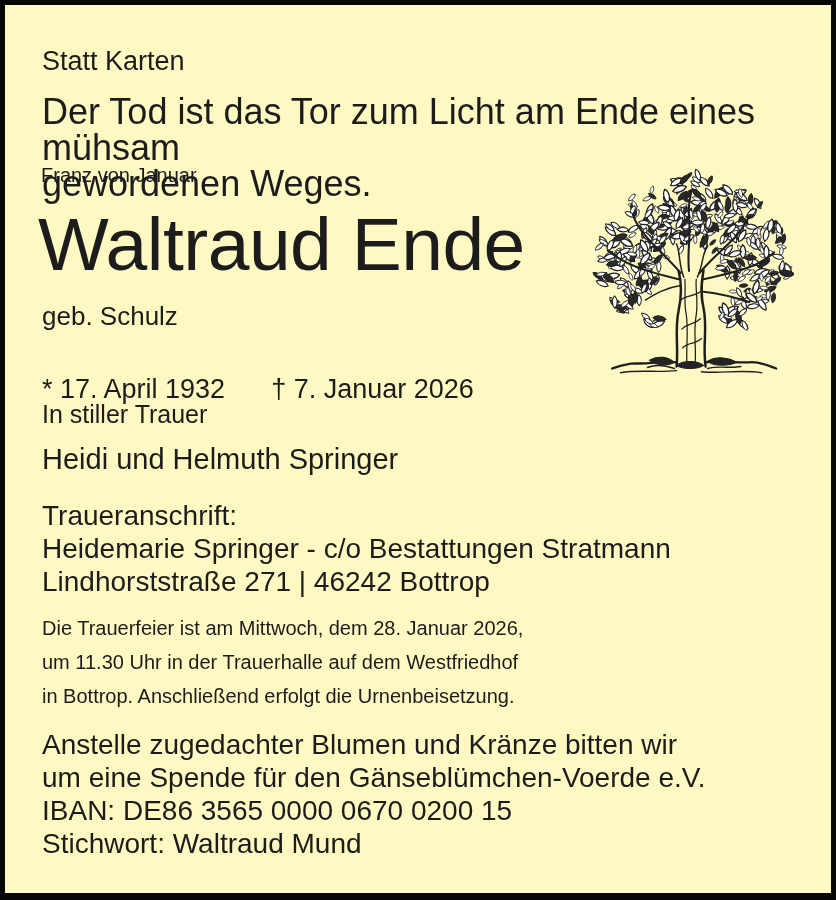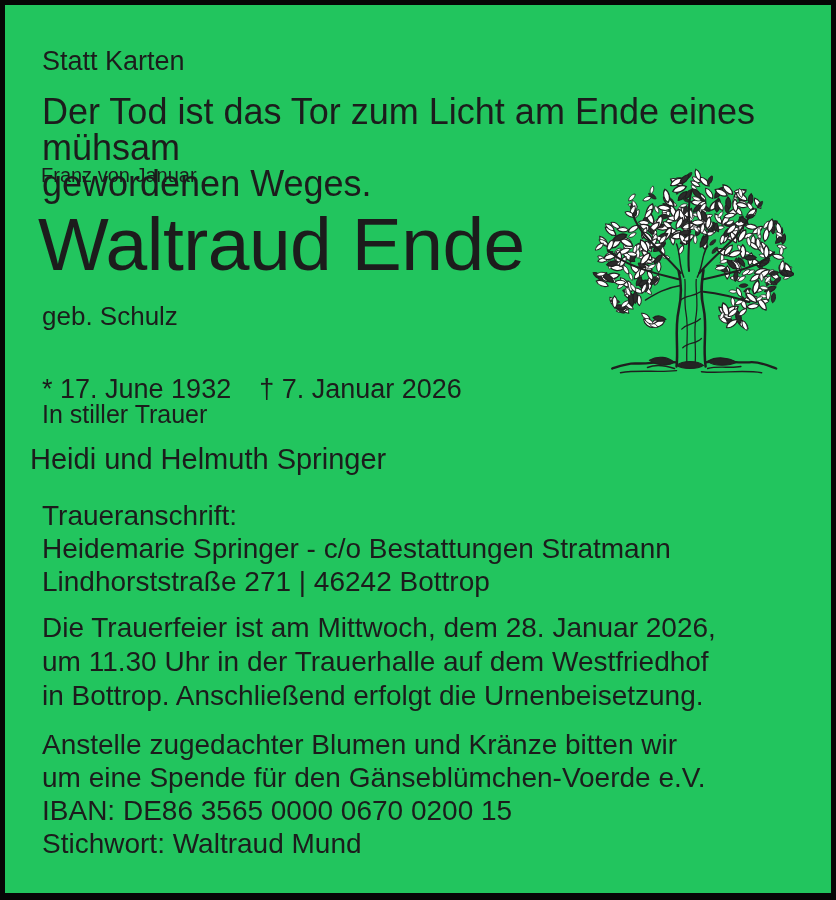--- a/index.html
+++ b/index.html
@@ -4,21 +4,21 @@
 <style>
   html, body {
     margin: 0;
     padding: 0;
     background: #ffffff;
   }
   .sheet {
     position: relative;
     width: 836px;
     height: 900px;
-    background: #22c55e;
+    background: #fef9c3;
     font-family: "Liberation Sans", sans-serif;
     color: #1c1c1c;
     overflow: hidden;
     box-sizing: border-box;
   }
   .frame {
     position: absolute;
     inset: 0;
     border: 5px solid #060606;
     border-bottom-width: 7px;
@@ -26,25 +26,25 @@
     box-sizing: border-box;
   }
   .abs { position: absolute; white-space: pre-line; }
 
   .intro      { left: 42px; top: 46px;  font-size: 27px; }
   .quote      { left: 42px; top: 94px;  font-size: 36px; line-height: 36px; max-width: 720px; }
   .attribution{ left: 41px; top: 164px; font-size: 20px; }
   .name       { left: 38px; top: 196px; font-size: 75px; line-height: 96px; letter-spacing: -0.5px; }
   .maiden     { left: 42px; top: 301px; font-size: 26px; text-align: right; }
   .dates      { left: 42px; top: 343px; font-size: 27px; }
-  .dates .death { margin-left: 28px; }
+  .dates .death { margin-left: 46px; }
   .mourn-lead { left: 42px; top: 400px; font-size: 25px; }
-  .mourn-names{ left: 30px; top: 443px; font-size: 29px; }
+  .mourn-names{ left: 42px; top: 443px; font-size: 29px; }
   .address    { left: 42px; top: 499px; font-size: 28px; line-height: 33px; }
-  .service    { left: 42px; top: 611px; font-size: 28px; line-height: 34px; max-width: 740px; }
+  .service    { left: 42px; top: 611px; font-size: 20px; line-height: 34px; max-width: 740px; }
   .donation   { left: 42px; top: 728px; font-size: 28px; line-height: 33px; max-width: 740px; }
 
   .tree {
     position: absolute;
     left: 584px;
     top: 163px;
     width: 210px;
     height: 218px;
   }
 </style>
@@ -56,21 +56,21 @@
   <div class="abs intro">Statt Karten</div>
 
   <div class="abs quote">Der Tod ist das Tor zum Licht am Ende eines mühsam
 gewordenen Weges.</div>
   <div class="abs attribution">Franz von Januar</div>
 
   <div class="abs name">Waltraud Ende</div>
   <div class="abs maiden">geb. Schulz</div>
 
   <div class="abs dates">
-    <span>* 17. June 1932</span><span class="death">† 7. Januar 2026</span>
+    <span>* 17. April 1932</span><span class="death">† 7. Januar 2026</span>
   </div>
 
   <svg class="tree" viewBox="0 0 200 210" xmlns="http://www.w3.org/2000/svg">
 
     <g>
         <path d="M0,-5 C2.6,-2.6 2.6,2.6 0,5 C-2.6,2.6 -2.6,-2.6 0,-5 Z" transform="translate(89.7,26.6) rotate(25) scale(0.78)" fill="#2b2b2b" stroke="#1f1f1f" stroke-width="0.9"></path>
         <path d="M0,-5 C2.6,-2.6 2.6,2.6 0,5 C-2.6,2.6 -2.6,-2.6 0,-5 Z" transform="translate(111.8,32.3) rotate(128) scale(1.11)" fill="#ffffff" stroke="#1f1f1f" stroke-width="0.9"></path>
         <path d="M0,-5 C2.6,-2.6 2.6,2.6 0,5 C-2.6,2.6 -2.6,-2.6 0,-5 Z" transform="translate(91.3,16.0) rotate(105) scale(0.86)" fill="#ffffff" stroke="#1f1f1f" stroke-width="0.9"></path>
         <path d="M0,-5 C2.6,-2.6 2.6,2.6 0,5 C-2.6,2.6 -2.6,-2.6 0,-5 Z" transform="translate(90.9,44.6) rotate(222) scale(0.83)" fill="#ffffff" stroke="#1f1f1f" stroke-width="0.9"></path>
         <path d="M0,-5 C2.6,-2.6 2.6,2.6 0,5 C-2.6,2.6 -2.6,-2.6 0,-5 Z" transform="translate(84.7,39.2) rotate(122) scale(0.82)" fill="#ffffff" stroke="#1f1f1f" stroke-width="0.9"></path>

